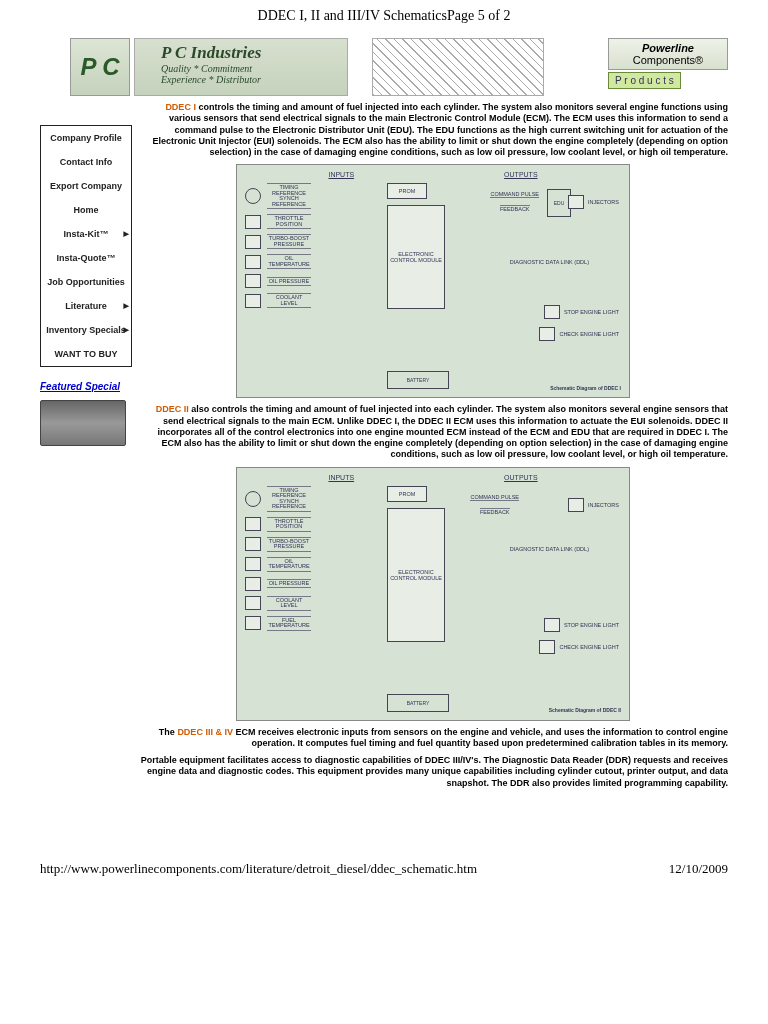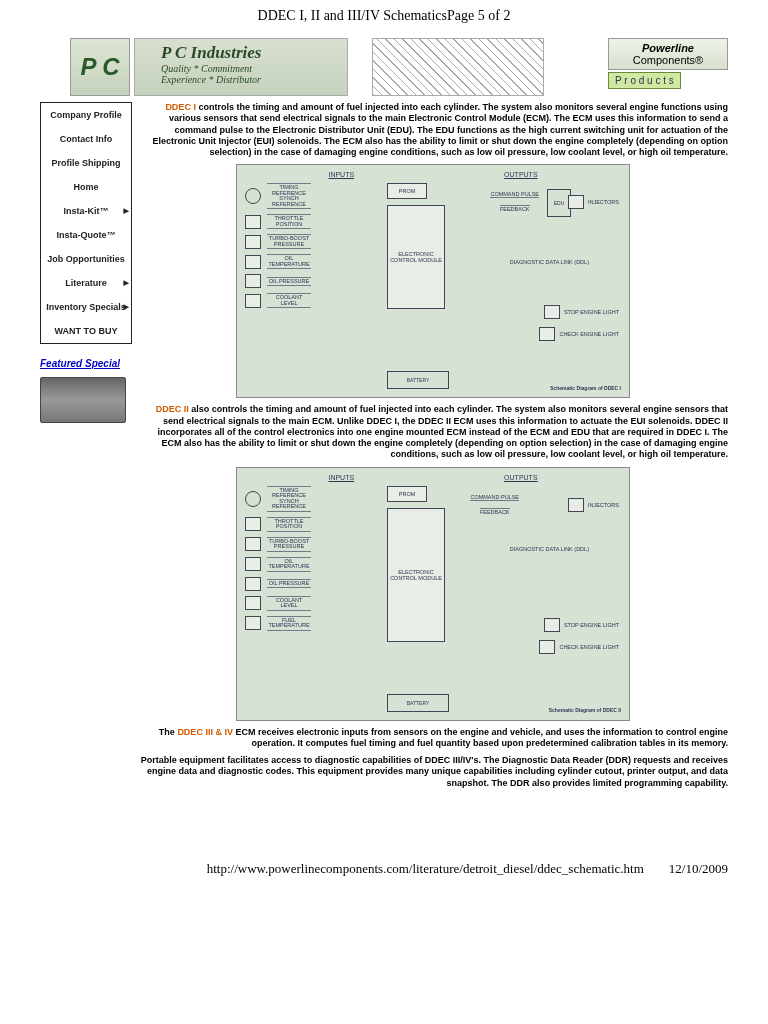--- a/index.html
+++ b/index.html
@@ -92,20 +92,21 @@
     color: #335;
   }
   .main-row {
     display: flex;
     align-items: flex-start;
     gap: 6px;
   }
   .sidebar {
     width: 92px;
     flex-shrink: 0;
+    margin-top: 23px;
   }
   .nav-box {
     border: 1px solid #222;
     background: #fff;
     font-size: 9px;
   }
   .nav-item {
     text-align: center;
     padding: 7px 2px;
     font-weight: bold;
@@ -173,21 +174,21 @@
   .sch-sq { width:14px; height:12px; border:1px solid #445; background:#e8eee5; }
   .sch-label { font-size:5.5px; line-height:1; text-align:center; width:44px; border-top:1px solid #778; border-bottom:1px solid #778; padding:1px 0;}
   .sch-main { position:absolute; left:150px; top:40px; width:52px; height:98px; border:1px solid #445; background:#e8eee5; display:flex; align-items:center; justify-content:center; text-align:center; font-size:5.5px; padding:2px;}
   .sch-prom { position:absolute; left:150px; top:18px; width:38px; height:14px; border:1px solid #445; background:#e8eee5; text-align:center; font-size:5.5px; line-height:14px;}
   .sch-out { position:absolute; right:10px; font-size:5.5px; display:flex; align-items:center; gap:4px;}
   .sch-caption { position:absolute; right:8px; bottom:6px; font-size:5px; font-weight:bold; text-align:center; line-height:1.1;}
   .sch-circle { width:14px; height:14px; border:1px solid #445; border-radius:50%; }
   .sch-battery { width:60px; height:16px; border:1px solid #445; position:absolute; left:150px; font-size:5px; text-align:center; line-height:16px;}
   .page-footer {
     display: flex;
-    justify-content: flex-end;
+    justify-content: space-between;
     padding: 6px 40px;
     font-family: "Times New Roman", serif;
     font-size: 13px;
     border-top: 0;
     margin-top: 30px;
     gap: 25px;
   }
 </style>
 </head>
 <body>
@@ -213,21 +214,21 @@
       </div>
       <div class="products-label">P r o d u c t s</div>
     </div>
   </div>
 
   <div class="main-row">
     <div class="sidebar">
       <div class="nav-box" id="nav-box">
           <div class="nav-item">Company Profile</div>
           <div class="nav-item">Contact Info</div>
-          <div class="nav-item">Profile Shipping</div>
+          <div class="nav-item">Export Company</div>
           <div class="nav-item">Home</div>
           <div class="nav-item">Insta-Kit™<span class="arrow">▶</span></div>
           <div class="nav-item">Insta-Quote™</div>
           <div class="nav-item">Job Opportunities</div>
           <div class="nav-item">Literature<span class="arrow">▶</span></div>
           <div class="nav-item">Inventory Specials<span class="arrow">▶</span></div>
           <div class="nav-item">WANT TO BUY</div>
         </div>
       <a class="featured">Featured Special</a>
       <div class="featured-img"></div>

